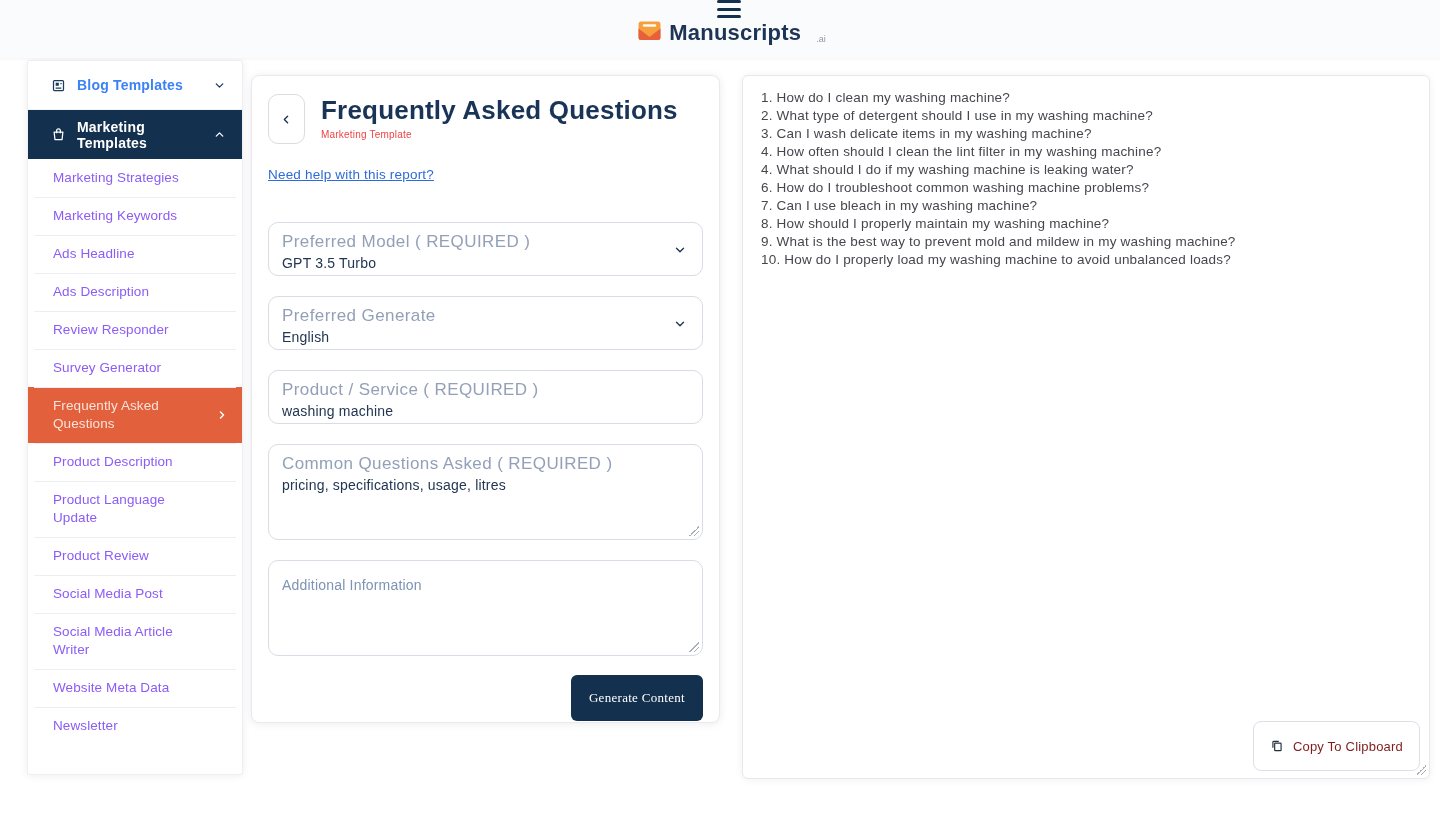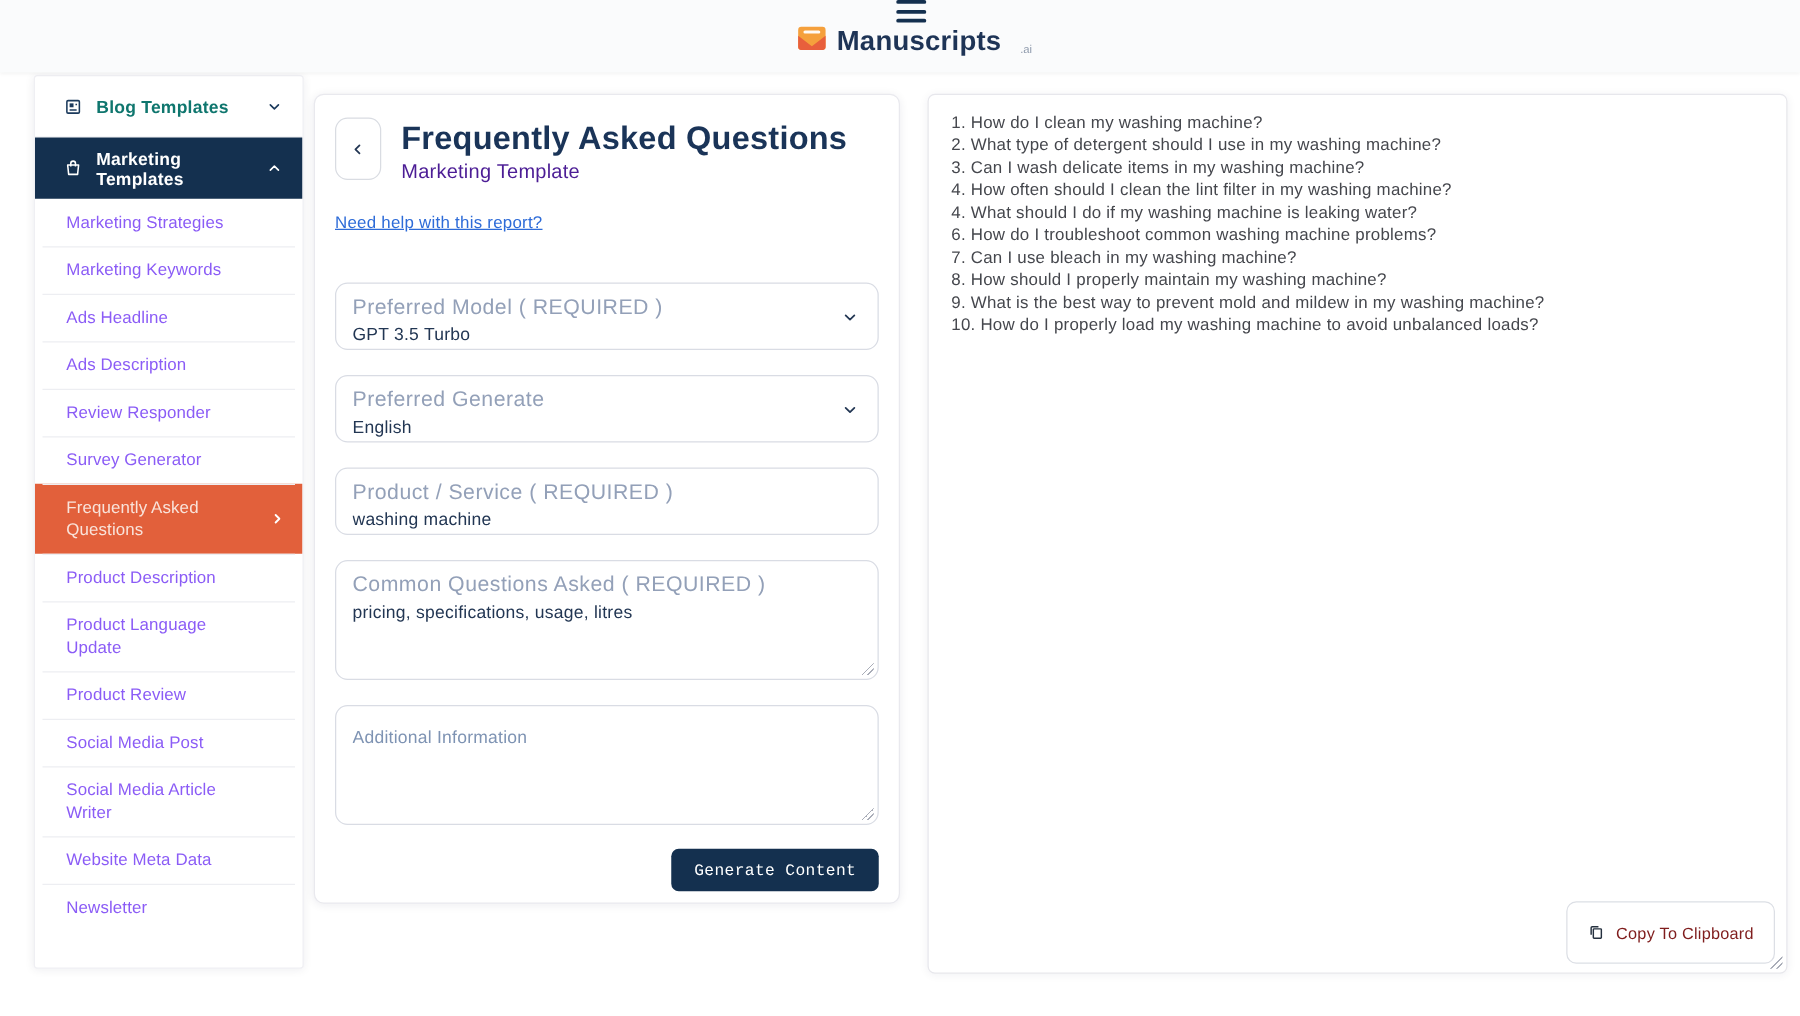--- a/index.html
+++ b/index.html
@@ -16,61 +16,61 @@
   .brand-icon { width:27px; height:27px; margin-right:6px; margin-bottom:1px; }
   .brand-name { font-size:22px; font-weight:700; color:#1E3456; letter-spacing:.2px; line-height:26px; }
   .brand-suffix { font-size:9px; color:#8D99AB; margin-left:15px; margin-bottom:2px; }
 
   
   .sidebar { position:absolute; left:27px; top:60px; width:216px; height:715px; background:#fff;
              border:1px solid #EFEFF3; border-radius:3px; box-shadow:0 1px 8px rgba(20,30,60,0.07); overflow:hidden; }
   .side-section { height:49px; display:flex; align-items:center; padding:0 16px 0 23px; cursor:pointer; }
   .side-section .sec-icon { width:15px; height:15px; margin-right:11px; flex:none; display:flex; }
   .side-section .sec-label { font-size:14px; font-weight:600; letter-spacing:.2px; flex:1; }
-  .side-section.plain { color:#0f766e; border-bottom:1px solid #F1F2F5; }
+  .side-section.plain { color:#3b82f6; border-bottom:1px solid #F1F2F5; }
   .side-section.active { background:#14304F; color:#fff; }
   .side-items { }
   .side-item { position:relative; display:flex; align-items:center; padding:10px 14px 10px 25px; cursor:pointer; }
   .side-item::before { content:""; position:absolute; top:0; left:6px; right:6px; height:1px; background:#EDEEF2; }
   .side-item:first-child::before { display:none; }
   .side-item-label { width:140px; font-size:13.5px; font-weight:500; line-height:18px; color:#8b5cf6; letter-spacing:.1px; }
   .side-item.selected { background:#E2603B; }
   .side-item.selected .side-item-label { color:#F9E3DA; }
   .side-item.selected .chev-right { margin-left:auto; display:flex; }
 
   
   .card-form { position:absolute; left:251px; top:75px; width:469px; height:648px; background:#fff;
                border:1px solid #E9E9EE; border-radius:8px; box-shadow:0 1px 8px rgba(20,30,60,0.08);
                padding:0 16px; overflow:hidden; }
   .form-head { display:flex; margin-top:18px; }
   .back-btn { width:37px; height:50px; border:1px solid #D9DCE2; border-radius:10px; background:#fff;
               display:flex; align-items:center; justify-content:center; cursor:pointer; flex:none; }
   .head-text { margin-left:16px; }
   .form-title { font-size:26px; font-weight:700; color:#1A3458; letter-spacing:.2px; line-height:32px; }
-  .form-subtitle { font-size:16px; color:#4c1d95; margin-top:3px; letter-spacing:.2px; }
+  .form-subtitle { font-size:10px; color:#ef4444; margin-top:3px; letter-spacing:.2px; }
   .help-link { display:inline-block; margin-top:23px; font-size:13.5px; font-weight:500; color:#2D6BD8;
                text-decoration:underline; cursor:pointer; letter-spacing:.2px; }
   .field { position:relative; border:1px solid #D9DCE4; border-radius:10px; background:#fff; }
   .field.h54 { height:54px; }
   .field.h96 { height:96px; }
   .f1 { margin-top:39px; } .f-gap { margin-top:20px; }
   .field-label { display:block; padding:9px 13px 0 13px; font-size:17px; color:#93A0B8; letter-spacing:.4px; }
   .field-value { padding:3px 13px 0 13px; font-size:14px; color:#223653; letter-spacing:.2px; }
   .field input { display:block; width:calc(100% - 26px); margin:3px 13px 0 13px; border:none; outline:none;
                  background:transparent; font-family:"Liberation Sans",sans-serif; font-size:14px; color:#223653; letter-spacing:.2px; }
   .field textarea { display:block; width:calc(100% - 26px); margin:3px 13px 0 13px; height:58px; border:none; outline:none;
                  background:transparent; resize:none; font-family:"Liberation Sans",sans-serif; font-size:14px; color:#223653; letter-spacing:.2px; }
   .field textarea.tall { margin-top:16px; height:66px; }
   .field textarea::placeholder { color:#7E93B3; opacity:1; }
   .chev-dn { position:absolute; right:15px; top:50%; margin-top:-6px; display:flex; }
   .resize-grip { position:absolute; right:3px; bottom:3px; width:10px; height:10px; pointer-events:none;
      background:linear-gradient(135deg, transparent 50%, #A9ADB8 50%, #A9ADB8 57%, transparent 57%, transparent 72%, #A9ADB8 72%, #A9ADB8 79%, transparent 79%); }
   .gen-row { display:flex; justify-content:flex-end; margin-top:19px; }
-  .gen-btn { height:34px; padding:0 18px; background:#14304F; color:#fff; border:none; border-radius:6px;
-             font-family:Liberation Mono, monospace; font-size:13px; font-weight:500; letter-spacing:.3px; cursor:pointer; }
+  .gen-btn { height:46px; padding:0 18px; background:#14304F; color:#fff; border:none; border-radius:6px;
+             font-family:Liberation Serif, serif; font-size:13px; font-weight:500; letter-spacing:.3px; cursor:pointer; }
 
   
   .output { position:absolute; left:742px; top:75px; width:688px; height:704px; background:#fff;
             border:1px solid #E7E7EC; border-radius:6px; box-shadow:0 1px 8px rgba(20,30,60,0.06); }
   .output-lines { padding:13px 18px; }
   .output-line { font-size:13.5px; color:#45474D; line-height:18px; letter-spacing:.2px; }
   .copy-btn { position:absolute; right:9px; bottom:7px; height:50px; padding:0 16px; background:#fff;
               border:1px solid #DCDFE5; border-radius:8px; display:flex; align-items:center; gap:9px;
               font-size:13px; font-weight:500; color:#7f1d1d; letter-spacing:.2px; cursor:pointer; }
 </style>

